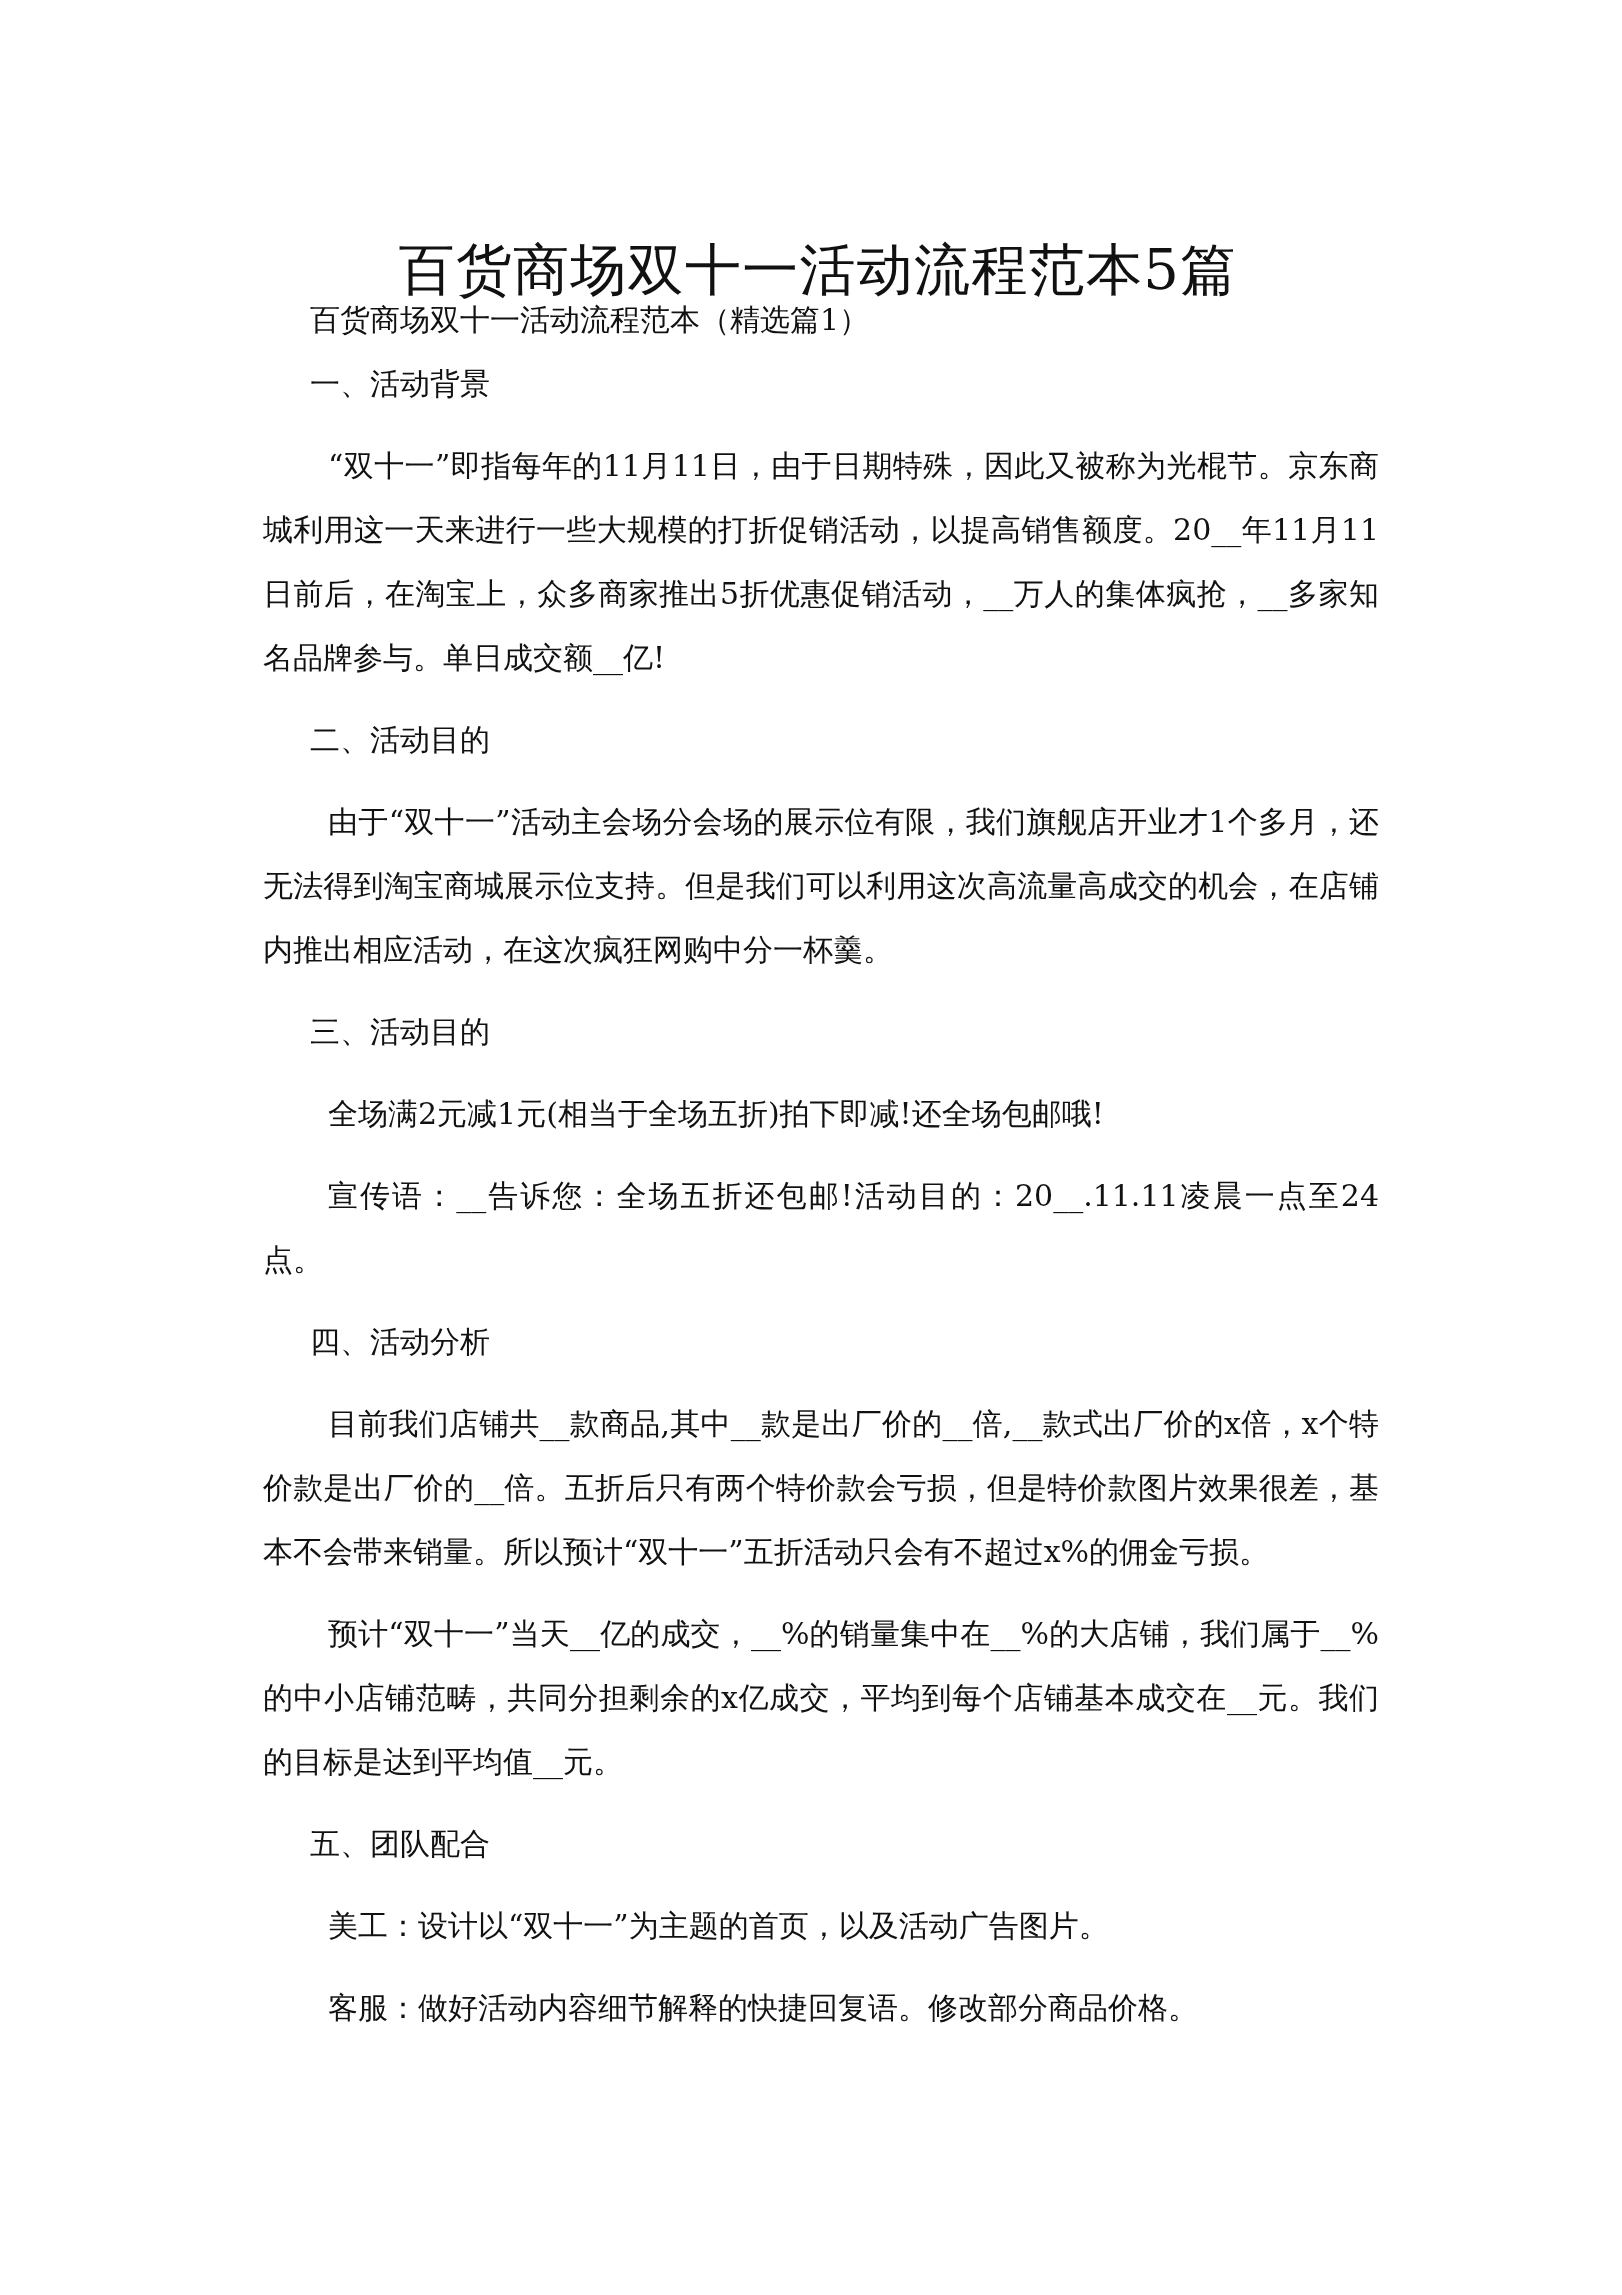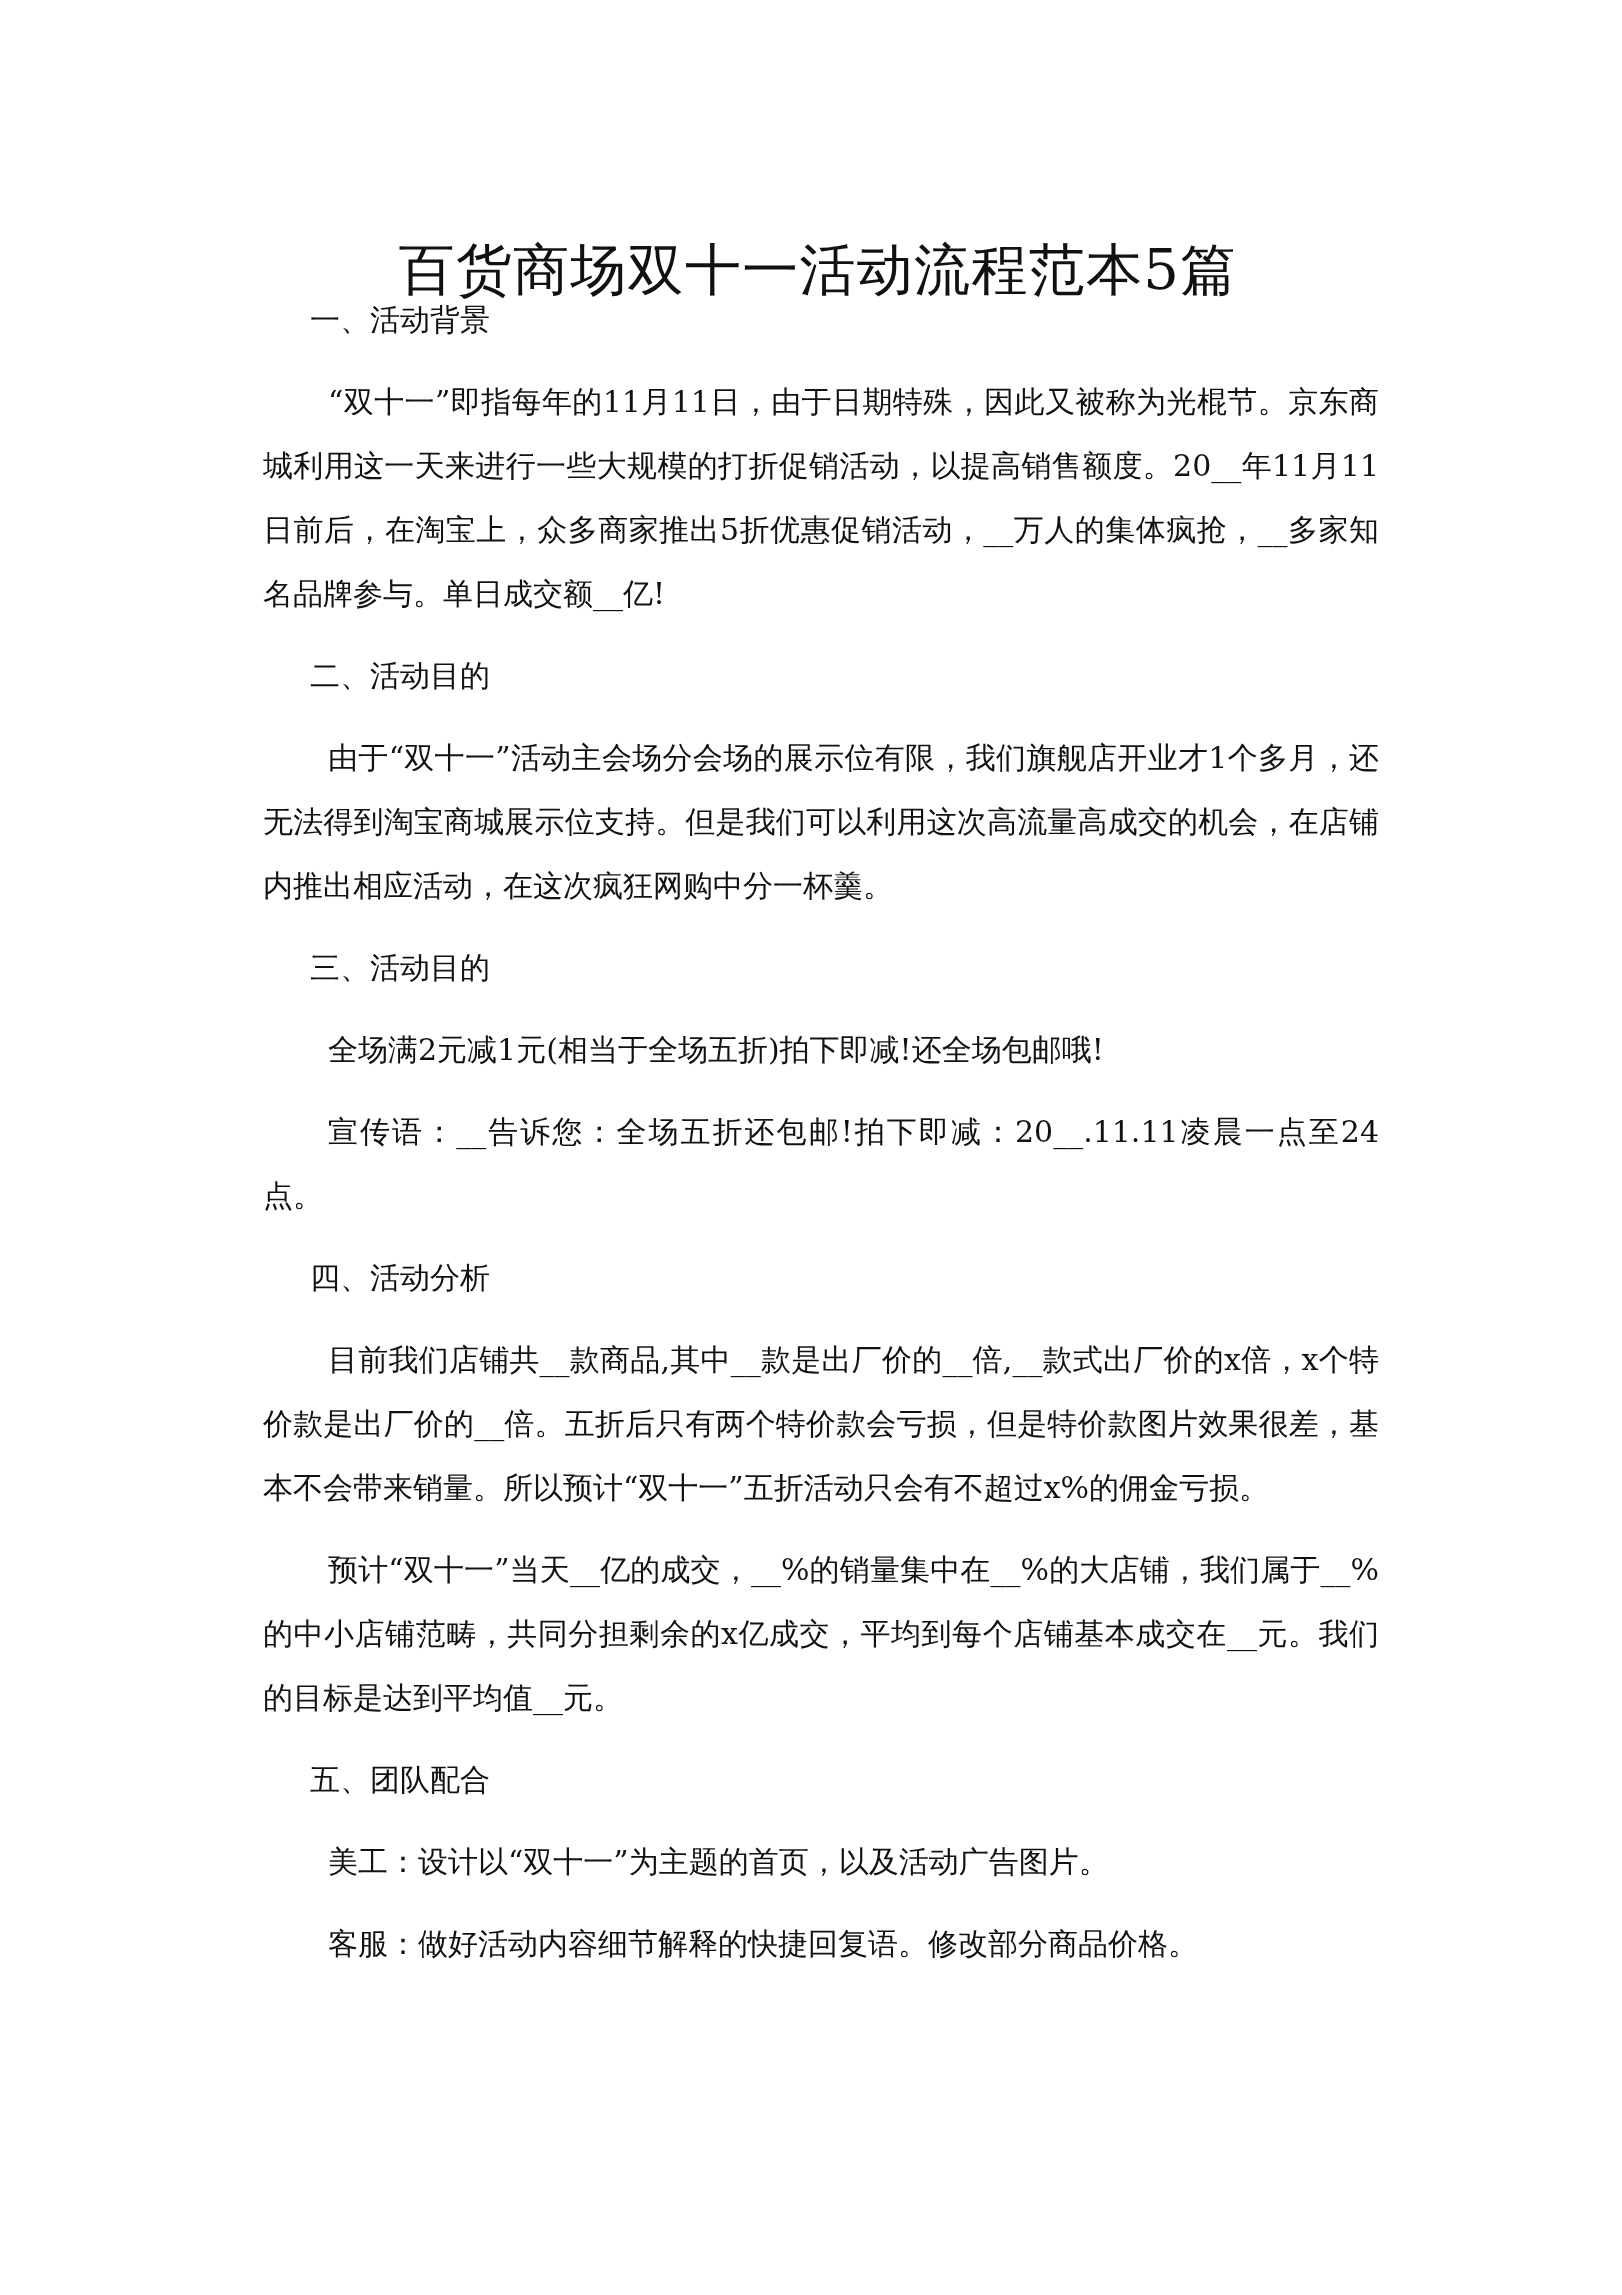--- a/index.html
+++ b/index.html
@@ -13,30 +13,31 @@
   .p { margin: 18px; text-indent: 65px; text-align: justify; text-align-last: left; }
   .heading { margin: 0; text-indent: 65px; }
 </style>
 </head>
 <body>
 
 <div class="page">
   <h1 class="title">百货商场双十一活动流程范本5篇</h1>
 
   <div class="body">
+    <p class="heading">百货商场双十一活动流程范本（精选篇1）</p>
 
     <p class="heading">一、活动背景</p>
     <p class="p">“双十一”即指每年的11月11日，由于日期特殊，因此又被称为光棍节。京东商城利用这一天来进行一些大规模的打折促销活动，以提高销售额度。20__年11月11日前后，在淘宝上，众多商家推出5折优惠促销活动，__万人的集体疯抢，__多家知名品牌参与。单日成交额__亿!</p>
 
     <p class="heading">二、活动目的</p>
     <p class="p">由于“双十一”活动主会场分会场的展示位有限，我们旗舰店开业才1个多月，还无法得到淘宝商城展示位支持。但是我们可以利用这次高流量高成交的机会，在店铺内推出相应活动，在这次疯狂网购中分一杯羹。</p>
 
     <p class="heading">三、活动目的</p>
     <p class="p">全场满2元减1元(相当于全场五折)拍下即减!还全场包邮哦!</p>
-    <p class="p">宣传语：__告诉您：全场五折还包邮!拍下即减：20__.11.11凌晨一点至24点。</p>
+    <p class="p">宣传语：__告诉您：全场五折还包邮!活动目的：20__.11.11凌晨一点至24点。</p>
 
     <p class="heading">四、活动分析</p>
     <p class="p">目前我们店铺共__款商品,其中__款是出厂价的__倍,__款式出厂价的x倍，x个特价款是出厂价的__倍。五折后只有两个特价款会亏损，但是特价款图片效果很差，基本不会带来销量。所以预计“双十一”五折活动只会有不超过x%的佣金亏损。</p>
     <p class="p">预计“双十一”当天__亿的成交，__%的销量集中在__%的大店铺，我们属于__%的中小店铺范畴，共同分担剩余的x亿成交，平均到每个店铺基本成交在__元。我们的目标是达到平均值__元。</p>
 
     <p class="heading">五、团队配合</p>
     <p class="p">美工：设计以“双十一”为主题的首页，以及活动广告图片。</p>
     <p class="p">客服：做好活动内容细节解释的快捷回复语。修改部分商品价格。</p>
   </div>
 </div>

